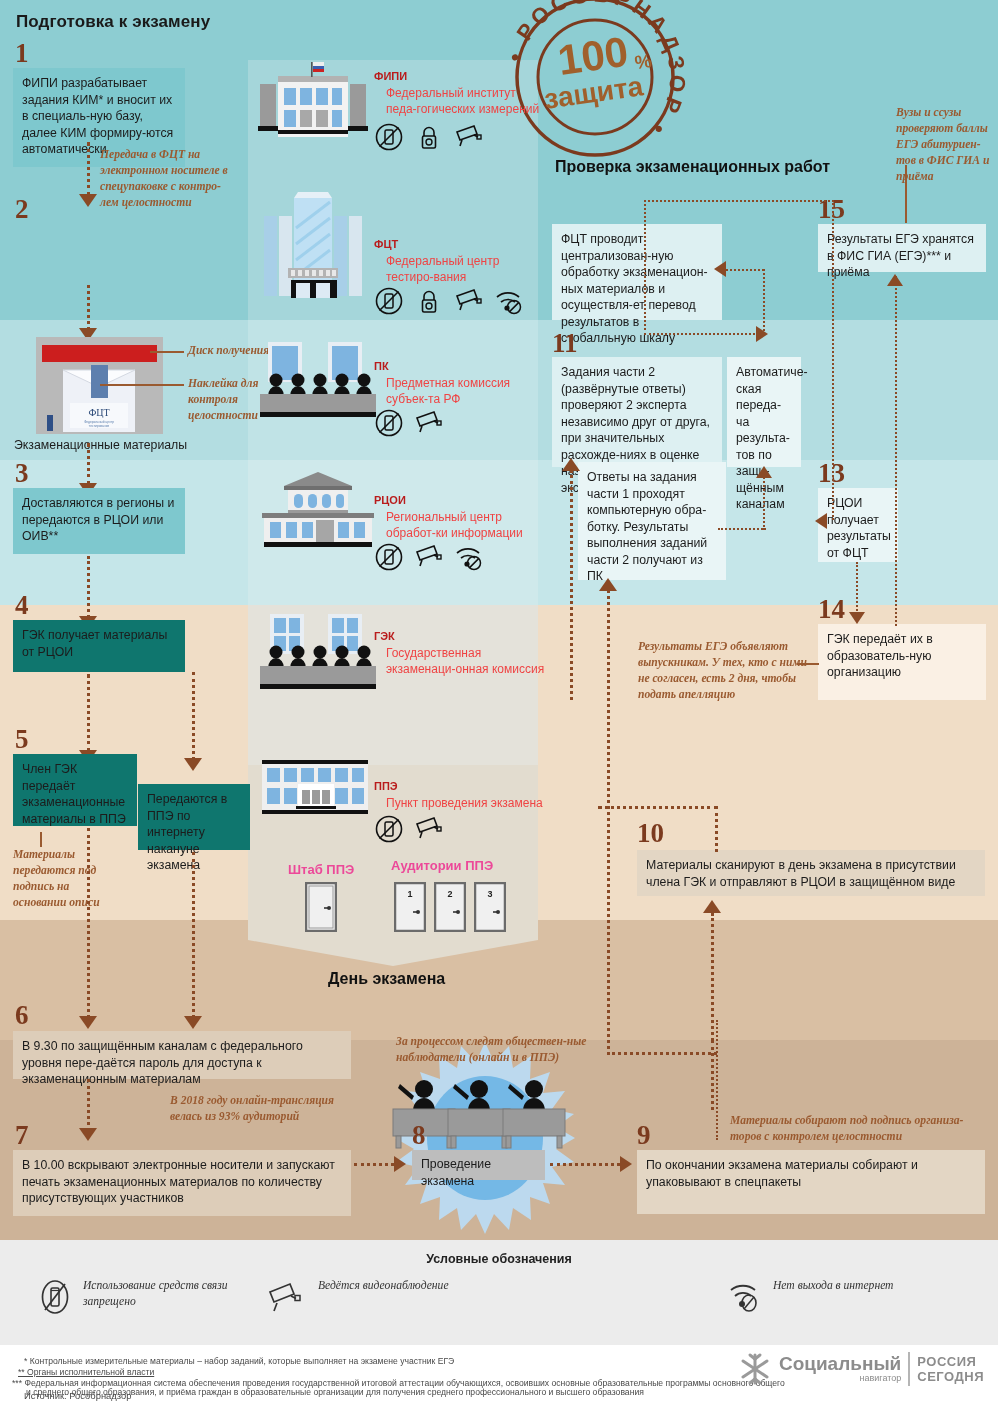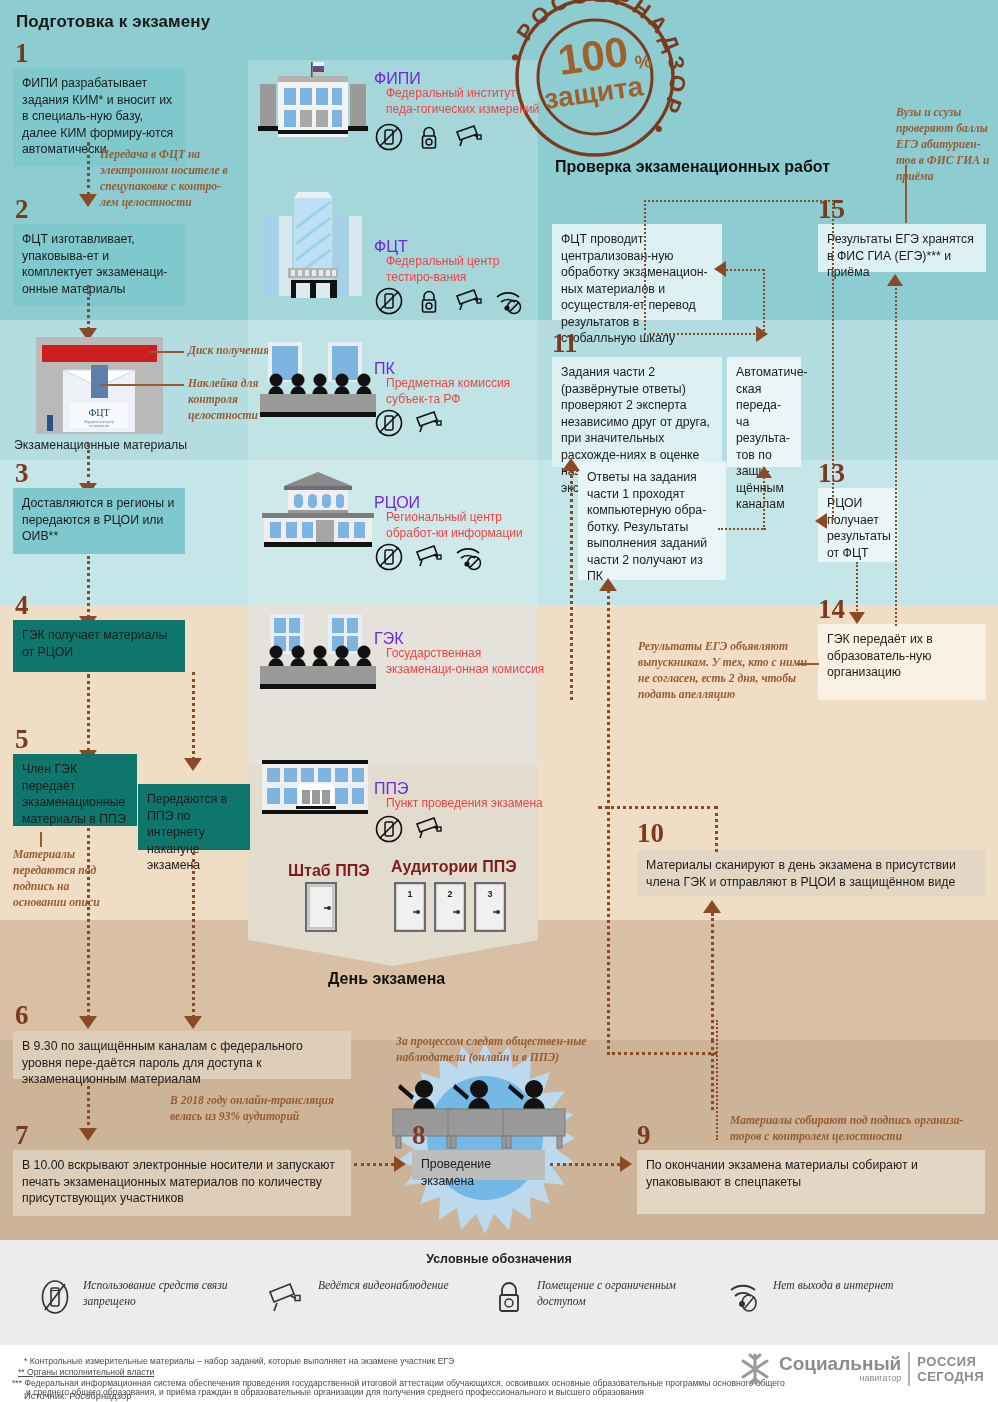--- a/index.html
+++ b/index.html
@@ -43,22 +43,22 @@
   .green { background:#0f766e; }
   .beige { background:#ddcdb9; }
   .beige2{ background:#e3d6c4; }
   .pale  { background:#ddf0f2; }
   .palest{ background:#e9f5f6; }
   .cream { background:#faf0e4; }
   .grey  { background:#bdbdbd; }
   .ital{ position:absolute; font-style:italic; font-weight:bold; font-size:11.6px;
          line-height:16px; color:#9a5a30; font-family:"Liberation Serif","DejaVu Serif",serif;}
   .lbl{ position:absolute; font-size:12.3px; color:#1c1c1c; }
-  .lblb{ position:absolute; font-size:16px; color:#7f1d1d; font-weight:bold; }
-  .orgname{ position:absolute; font-size:16px; font-weight:normal; color:#6d28d9;}
+  .lblb{ position:absolute; font-size:13px; color:#ec4899; font-weight:bold; }
+  .orgname{ position:absolute; font-size:11px; font-weight:bold; color:#b91c1c;}
   .orgdesc{ position:absolute; font-size:12px; line-height:15.5px; color:#ef4444;margin-left:12px;}
   .sect{ position:absolute; font-size:16px; font-weight:bold; color:#111; }
   .daytitle{ position:absolute; font-size:16px; font-weight:bold; color:#111; }
 
   
   .vline{ position:absolute; width:0; border-left:3px dotted #8a4a26; }
   .hline{ position:absolute; height:0; border-top:3px dotted #8a4a26; }
   .vline-s{ position:absolute; width:0; border-left:2px dotted #8a4a26; }
   .hline-s{ position:absolute; height:0; border-top:2px dotted #8a4a26; }
   .solidv{ position:absolute; width:2px; background:#9a5a30;}
@@ -141,21 +141,20 @@
   </div>
 
   <div class="num" style="left:15px; top:40px;">1</div>
   <div class="box teal-d" style="left:13px; top:68px; width:172px;">ФИПИ разрабатывает задания КИМ* и вносит их в специаль-ную базу, далее КИМ формиру-ются автоматически</div>
 
   <div class="ital" style="left:100px; top:147px; width:130px;">Передача в ФЦТ на электронном носителе в спецупаковке с контро-лем целостности</div>
   <div class="vline" style="left:87px; top:142px; height:54px;"></div>
   <div class="ar ar-d" style="left:79px; top:194px;"></div>
 
   <div class="num" style="left:15px; top:196px;">2</div>
-  <div class="box teal-d" style="left:13px; top:224px; width:172px;">ФЦТ изготавливает, упаковыва-ет и комплектует экзаменаци-онные материалы</div>
 
   <div class="vline" style="left:87px; top:285px; height:45px;"></div>
   <div class="ar ar-d" style="left:79px; top:328px;"></div>
 
   <div class="art" style="left:36px; top:337px;">
     <svg width="127" height="97" viewBox="0 0 127 97">
       <rect x="0" y="0" width="127" height="97" fill="#b9b9b9"></rect>
       <rect x="6" y="8" width="115" height="17" fill="#cc1e1e"></rect>
       <rect x="27" y="33" width="72" height="62" fill="#eef1f7"></rect>
       <path d="M27,33 L63,50 L99,33 Z" fill="#fbfcfe" stroke="#d4d9e2"></path>
@@ -671,28 +670,20 @@
   </div>
   <div class="legend-item" style="left:268px; top:1278px; width:190px;gap:16px;">
     <span class="legend-ico"><svg width="34" height="38" viewBox="0 0 34 38">
           <path d="M2,14 L22,6 L26,16 L6,24 Z" fill="none" stroke="#333" stroke-width="1.7"></path>
           <path d="M23,18 l5,2.5" stroke="#333" stroke-width="1.7"></path>
           <rect x="27" y="17.5" width="5" height="5" fill="none" stroke="#333" stroke-width="1.5"></rect>
           <path d="M9,25 l-3,8" stroke="#333" stroke-width="1.7"></path>
         </svg></span>
     <span class="legend-txt">Ведётся видеонаблюдение</span>
   </div>
-  <div class="legend-item" style="left:492px; top:1278px; width:210px;">
-    <span class="legend-ico"><svg width="34" height="38" viewBox="0 0 34 38">
-          <path d="M10,17 v-5 a7,7 0 0 1 14,0 v5" fill="none" stroke="#333" stroke-width="1.8"></path>
-          <rect x="8" y="17" width="18" height="16" rx="2" fill="none" stroke="#333" stroke-width="1.8"></rect>
-          <circle cx="17" cy="25" r="4" fill="none" stroke="#333" stroke-width="1.5"></circle>
-        </svg></span>
-    <span class="legend-txt">Помещение с ограниченным доступом</span>
-  </div>
   <div class="legend-item" style="left:728px; top:1278px; width:200px;">
     <span class="legend-ico"><svg width="34" height="38" viewBox="0 0 34 38">
           <path d="M3,12 a19,19 0 0 1 24,0" fill="none" stroke="#333" stroke-width="1.8"></path>
           <path d="M7,18 a12,12 0 0 1 16,0" fill="none" stroke="#333" stroke-width="1.8"></path>
           <circle cx="14" cy="26" r="3" fill="#333"></circle>
           <ellipse cx="21" cy="25" rx="7" ry="8" fill="none" stroke="#333" stroke-width="1.6"></ellipse>
           <line x1="16" y1="31" x2="26" y2="19" stroke="#333" stroke-width="1.5"></line>
         </svg></span>
     <span class="legend-txt">Нет выхода в интернет</span>
   </div>

